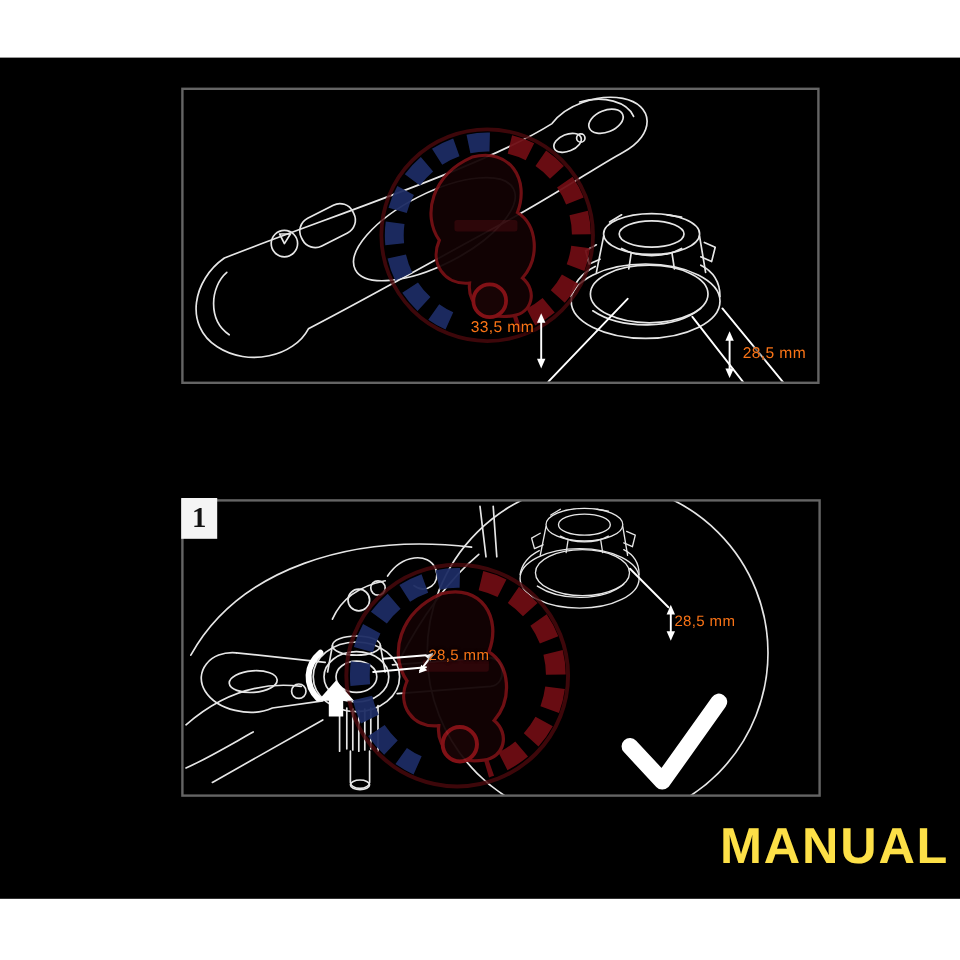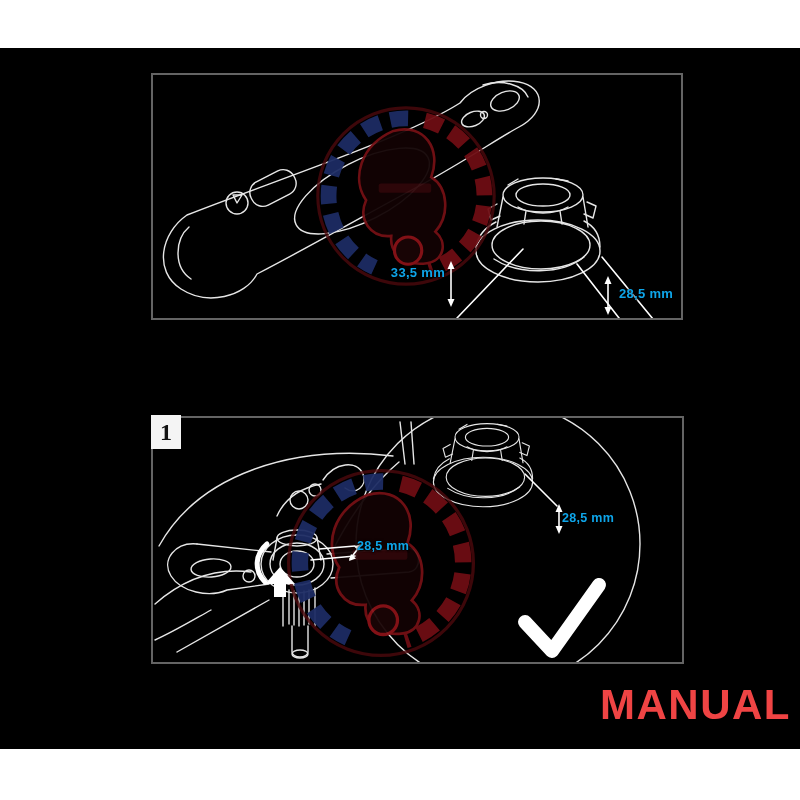--- a/index.html
+++ b/index.html
@@ -13,39 +13,39 @@
 
   .panel{
     position:absolute;box-sizing:border-box;
     border:2px solid #646464;background:#000;
   }
   #panel-top{left:151px;top:73px;width:532px;height:247px;}
   #panel-bottom{left:151px;top:416px;width:533px;height:248px;}
   .panel svg{position:absolute;left:0;top:0;}
 
   .dim{
-    position:absolute;color:#0ea5e9;font-weight:bold;font-size:13px;
+    position:absolute;color:#f97316;font-weight:normal;font-size:13px;
     letter-spacing:.3px;white-space:nowrap;
     text-shadow:0 1px 2px #000,0 0 3px #000;z-index:5;
   }
   #dim-335{left:218px;top:190px;width:74px;text-align:right;}
   #dim-285a{left:466px;top:211px;}
   #dim-285b{left:204px;top:121px;font-size:12.5px;}
   #dim-285c{left:409px;top:93px;font-size:12.5px;}
 
   #step-badge{
     position:absolute;left:-2px;top:-3px;width:30px;height:34px;
     background:#f4f4f4;color:#111;z-index:6;
     font-family:"Liberation Serif",serif;font-weight:bold;font-size:24px;
     display:flex;align-items:center;justify-content:center;
   }
   #brand{
     position:absolute;left:600px;top:684px;
     font-size:42px;font-weight:600;letter-spacing:1.5px;line-height:1;
-    color:#ef4444;
+    color:#fde047;
   }
   .lineart{stroke:#e6e6e6;stroke-width:1.4;fill:none;
     stroke-linecap:round;stroke-linejoin:round;}
   .dimart{stroke:#fff;stroke-width:1.6;fill:none;stroke-linecap:round;}
   .dimhead{fill:#fff;stroke:none;}
 </style>
 </head>
 <body>
 
 <div class="letterbox" id="lb-top"></div>

